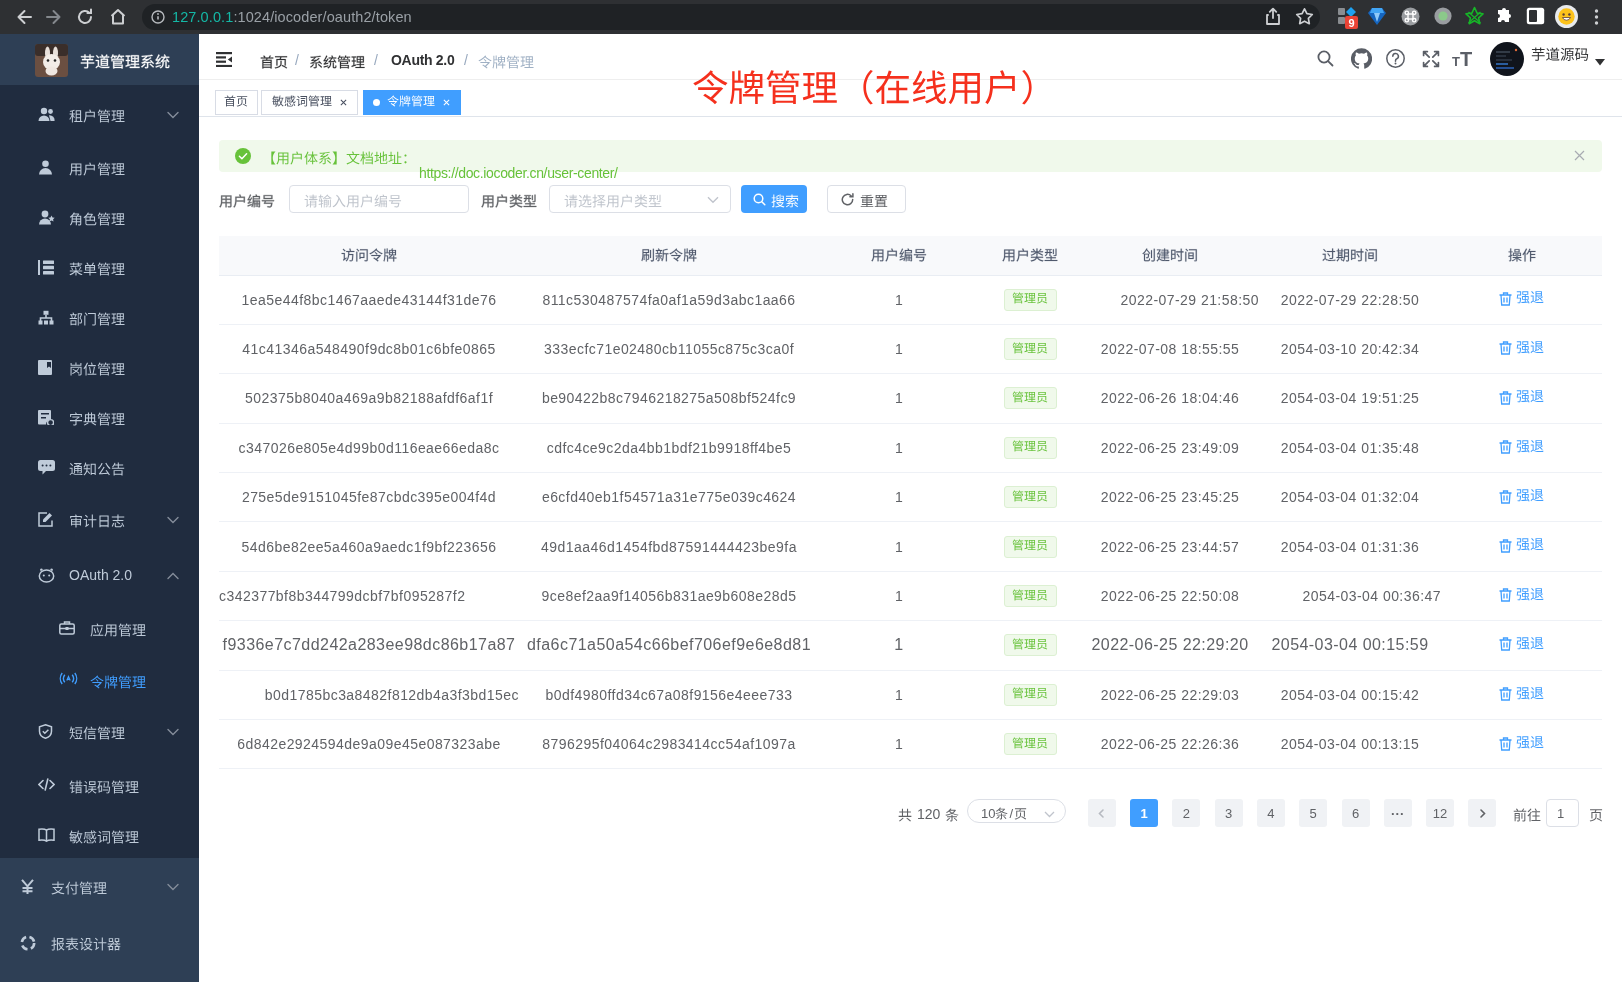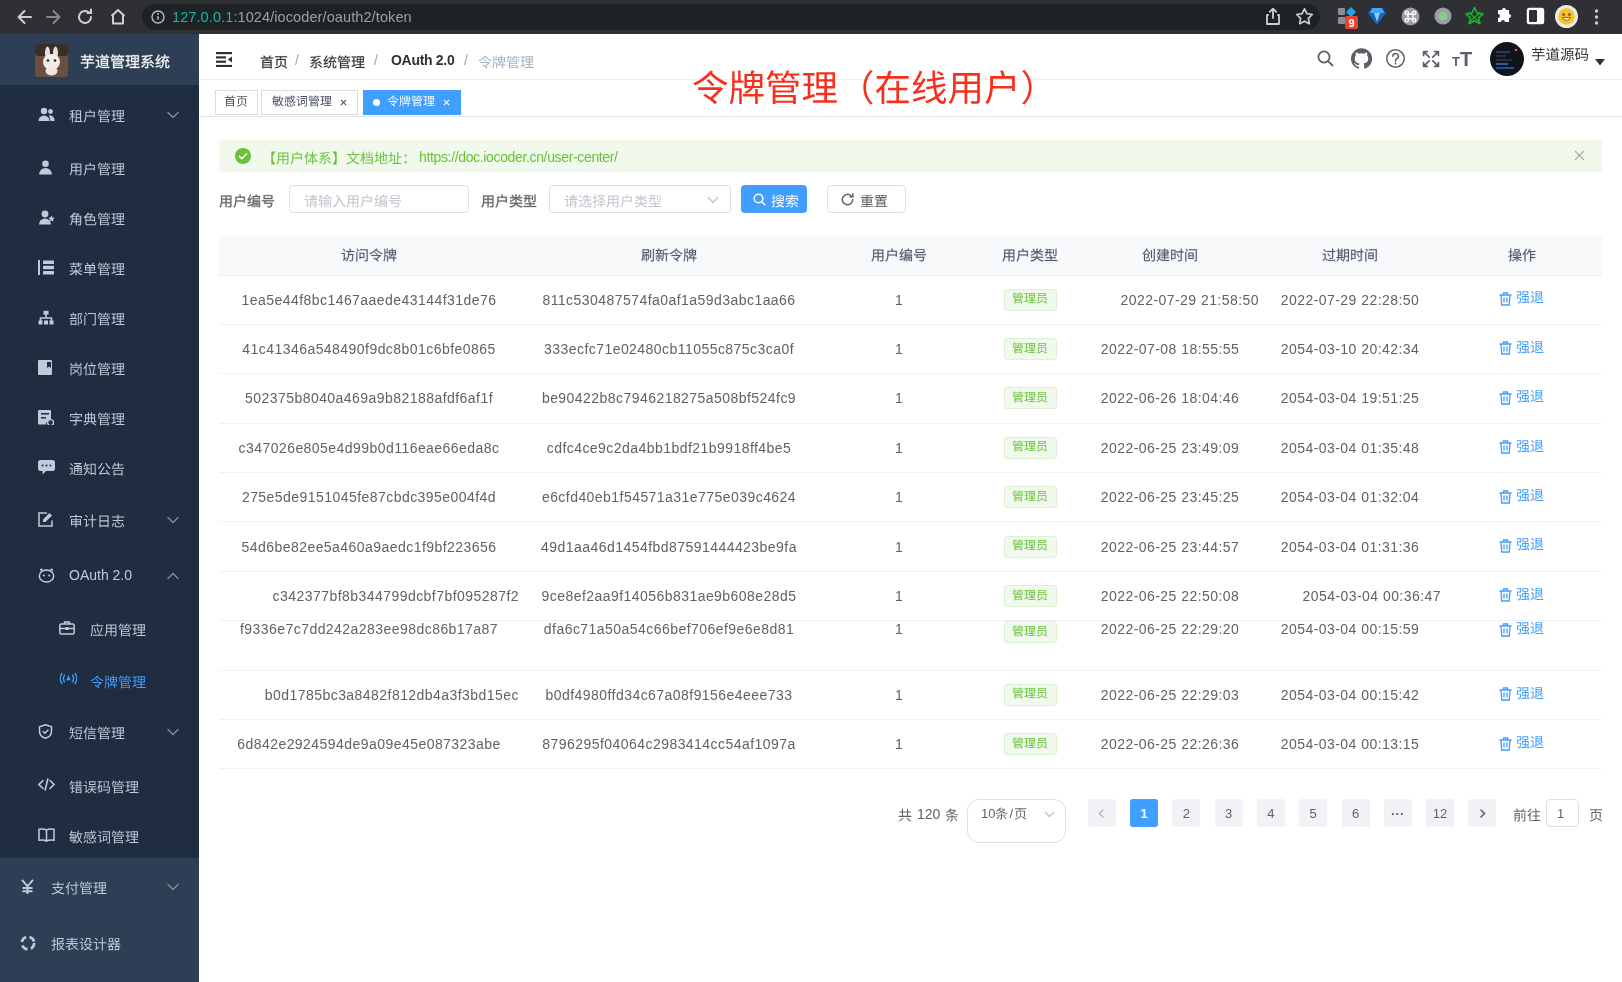--- a/index.html
+++ b/index.html
@@ -609,21 +609,21 @@
             <use href="#g52" x="3000"></use>
             <use href="#g4" x="4000"></use>
             <use href="#g53" x="5000"></use>
             <use href="#g54" x="6000"></use>
             <use href="#g55" x="7000"></use>
             <use href="#g56" x="8000"></use>
             <use href="#g57" x="9000"></use>
             <use href="#g58" x="10000"></use>
           </g>
         </svg></div>
-<div class="abs" style="left:200px;top:9px;font-size:14px;letter-spacing:-0.35px;color:#67c23a">https://doc.iocoder.cn/user-center/</div>
+<div class="abs" style="left:200px;top:25px;font-size:14px;letter-spacing:-0.35px;color:#67c23a">https://doc.iocoder.cn/user-center/</div>
 <svg class="abs" style="left:1355px;top:10px" width="11" height="11" viewBox="0 0 11 11" stroke="#a8abb2" stroke-width="1.2">
         <path d="M1 1l9 9M10 1l-9 9"></path>
       </svg>
 </div>
 <div class="abs" style="left:20px;top:-35px"></div>
 <div class="abs" style="left:20px;top:75px"><svg class="cj" width="56" height="17.5" viewBox="0 0 56 17.5">
         <g fill="#606266" stroke="#606266" stroke-width="22" transform="translate(0,12.32) scale(0.014,-0.014)">
           <use href="#g8" x="0"></use>
           <use href="#g7" x="1000"></use>
           <use href="#g59" x="2000"></use>
@@ -901,21 +901,21 @@
           </svg>
           <svg class="cj" width="28" height="17.5" viewBox="0 0 28 17.5">
             <g fill="#409eff" transform="translate(0,12.32) scale(0.014,-0.014)">
               <use href="#g85" x="0"></use>
               <use href="#g86" x="1000"></use>
             </g>
           </svg>
         </span></div>
 </div>
 <div style="position:absolute;left:20px;top:454.9px;width:1383px;height:49.4px;border-bottom:1px solid #eef1f6;display:flex;align-items:center;font-size:14px;letter-spacing:0.45px;color:#606266;">
-<div style="width:300px;text-align:right">c342377bf8b344799dcbf7bf095287f2</div>
+<div style="width:300px;text-align:left">c342377bf8b344799dcbf7bf095287f2</div>
 <div style="width:300px;text-align:center">9ce8ef2aa9f14056b831ae9b608e28d5</div>
 <div style="width:160px;text-align:center">1</div>
 <div style="width:102px;text-align:center"><span style="display:inline-flex;align-items:center;justify-content:center;width:53px;height:22px;background:#f0f9eb;border:1px solid #dcf0d2;border-radius:3px;">
           <svg class="cj" width="36" height="15" viewBox="0 0 36 15">
             <g fill="#67c23a" transform="translate(0,10.56) scale(0.012,-0.012)">
               <use href="#g2" x="0"></use>
               <use href="#g3" x="1000"></use>
               <use href="#g84" x="2000"></use>
             </g>
           </svg>
@@ -927,21 +927,21 @@
             <path d="M0.5 3h12M4.5 3V1h4v2M2 3l0.7 10h7.6L11 3M5 5.5v5M8 5.5v5"></path>
           </svg>
           <svg class="cj" width="28" height="17.5" viewBox="0 0 28 17.5">
             <g fill="#409eff" transform="translate(0,12.32) scale(0.014,-0.014)">
               <use href="#g85" x="0"></use>
               <use href="#g86" x="1000"></use>
             </g>
           </svg>
         </span></div>
 </div>
-<div style="position:absolute;left:20px;top:504.3px;width:1383px;height:49.4px;border-bottom:1px solid #eef1f6;display:flex;align-items:flex-start;font-size:14px;letter-spacing:0.45px;color:#606266;">
+<div style="position:absolute;left:20px;top:504.3px;width:1383px;height:49.4px;border-bottom:1px solid #eef1f6;display:flex;align-items:center;font-size:16px;letter-spacing:0.45px;color:#606266;">
 <div style="width:300px;text-align:center">f9336e7c7dd242a283ee98dc86b17a87</div>
 <div style="width:300px;text-align:center">dfa6c71a50a54c66bef706ef9e6e8d81</div>
 <div style="width:160px;text-align:center">1</div>
 <div style="width:102px;text-align:center"><span style="display:inline-flex;align-items:center;justify-content:center;width:53px;height:22px;background:#f0f9eb;border:1px solid #dcf0d2;border-radius:3px;">
           <svg class="cj" width="36" height="15" viewBox="0 0 36 15">
             <g fill="#67c23a" transform="translate(0,10.56) scale(0.012,-0.012)">
               <use href="#g2" x="0"></use>
               <use href="#g3" x="1000"></use>
               <use href="#g84" x="2000"></use>
             </g>
@@ -1019,21 +1019,21 @@
         <g fill="#606266" transform="translate(0,12.32) scale(0.014,-0.014)">
           <use href="#g87" x="0"></use>
         </g>
       </svg></div>
 <div class="abs" style="left:718px;top:689px;font-size:14px;color:#606266">120</div>
 <div class="abs" style="left:746px;top:689px"><svg class="cj" width="14" height="17.5" viewBox="0 0 14 17.5">
         <g fill="#606266" transform="translate(0,12.32) scale(0.014,-0.014)">
           <use href="#g88" x="0"></use>
         </g>
       </svg></div>
-<div style="position:absolute;left:768px;top:682px;width:99px;height:44px;border:1px solid #dcdfe6;border-radius:12px;text-decoration:underline;">
+<div style="position:absolute;left:768px;top:682px;width:99px;height:24px;border:1px solid #dcdfe6;border-radius:12px;text-decoration:underline;">
 <div class="abs" style="left:13px;top:6px;font-size:13px;color:#606266">10<span style="position:relative;top:0px"><svg class="cj" width="13" height="16.25" viewBox="0 0 13 16.25">
             <g fill="#606266" transform="translate(0,11.44) scale(0.013,-0.013)">
               <use href="#g88" x="0"></use>
             </g>
           </svg></span><span style="margin:0 1px">/</span><span><svg class="cj" width="13" height="16.25" viewBox="0 0 13 16.25">
             <g fill="#606266" transform="translate(0,11.44) scale(0.013,-0.013)">
               <use href="#g45" x="0"></use>
             </g>
           </svg></span></div>
 <svg class="abs" style="left:76px;top:11px" width="11" height="7" viewBox="0 0 11 7" fill="none" stroke="#c0c4cc" stroke-width="1.3">

